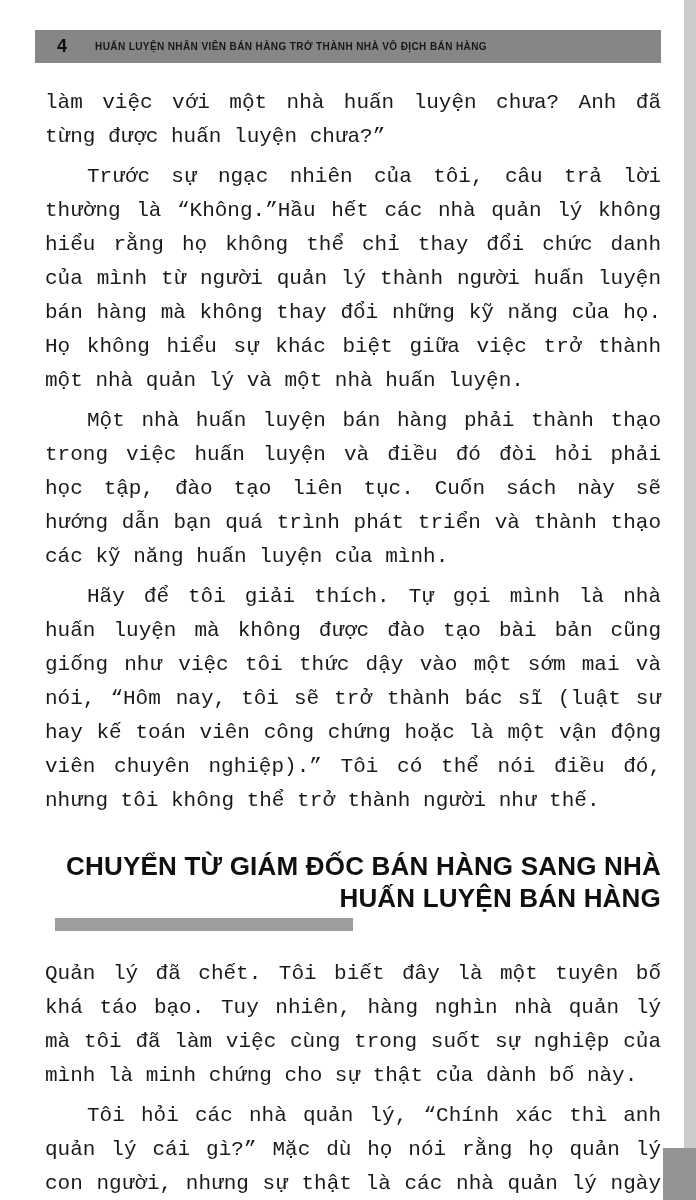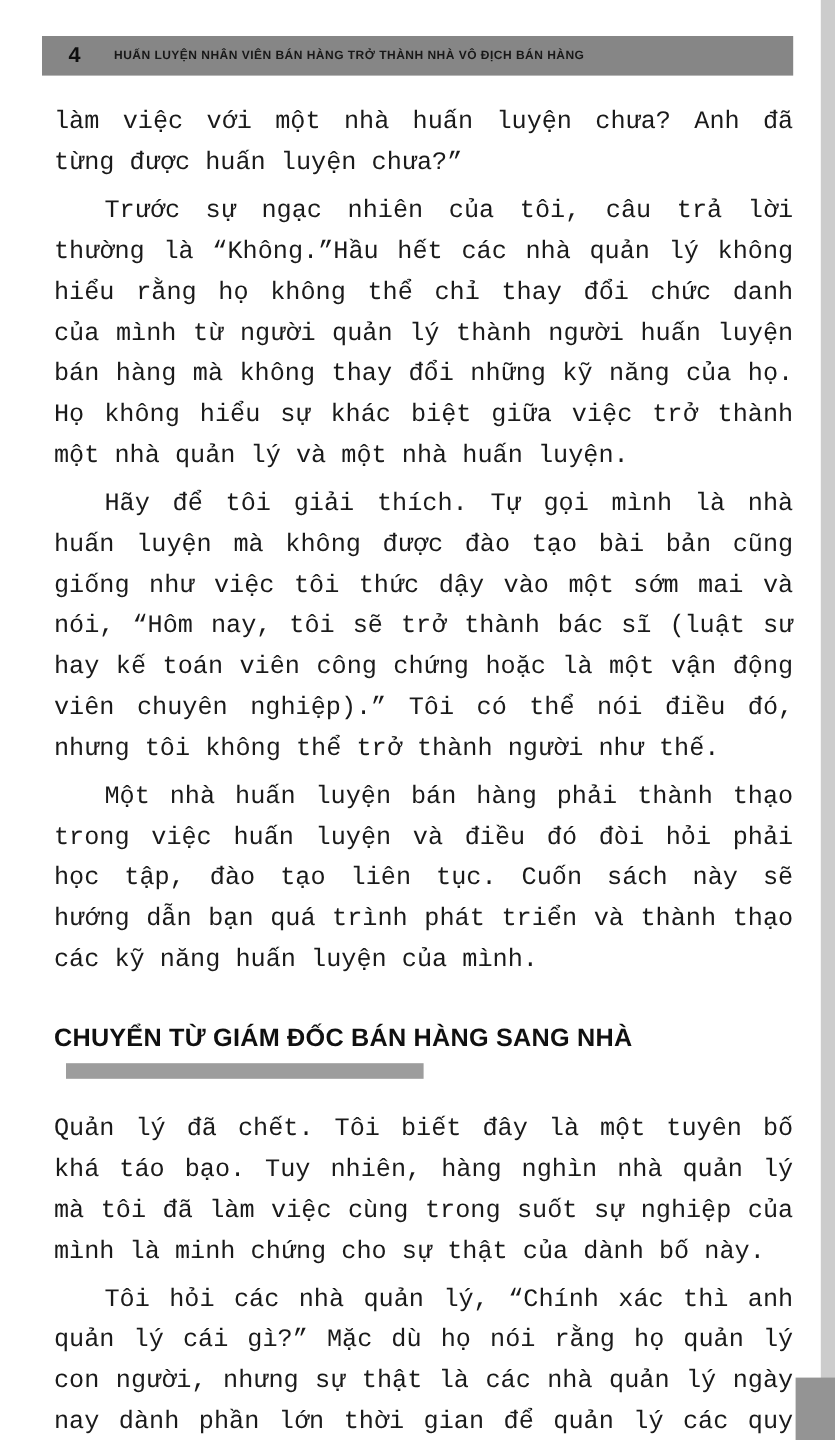--- a/index.html
+++ b/index.html
@@ -64,24 +64,25 @@
     color: var(--text);
     font-family: Liberation Mono, monospace;
   }
   .content p.indent { text-indent: 42px; }
 
   
   .section-heading {
     margin: 32px 0 26px 0;
     font-family: "Liberation Sans", sans-serif;
     font-weight: bold;
-    font-size: 21px;
+    font-size: 26px;
     line-height: 32px;
     letter-spacing: 0.2px;
     color: #101010;
+    text-align: right;
   }
   .heading-shadow {
     width: 298px;
     height: 13px;
     background: var(--heading-underline);
     margin: 4px 0 0 10px;
   }
 
   
   .scan-strip {
@@ -107,25 +108,26 @@
 <div class="page">
 
   <div class="header-bar">
     <span class="page-number">4</span>
     <span class="running-title">HUẤN LUYỆN NHÂN VIÊN BÁN HÀNG TRỞ THÀNH NHÀ VÔ ĐỊCH BÁN HÀNG</span>
   </div>
 
   <div class="content">
     <p>làm việc với một nhà huấn luyện chưa? Anh đã từng được huấn luyện chưa?”</p>
     <p class="indent">Trước sự ngạc nhiên của tôi, câu trả lời thường là “Không.”Hầu hết các nhà quản lý không hiểu rằng họ không thể chỉ thay đổi chức danh của mình từ người quản lý thành người huấn luyện bán hàng mà không thay đổi những kỹ năng của họ. Họ không hiểu sự khác biệt giữa việc trở thành một nhà quản lý và một nhà huấn luyện.</p>
+    <p class="indent">Một nhà huấn luyện bán hàng phải thành thạo trong việc huấn luyện và điều đó đòi hỏi phải học tập, đào tạo liên tục. Cuốn sách này sẽ hướng dẫn bạn quá trình phát triển và thành thạo các kỹ năng huấn luyện của mình.</p>
     <p class="indent">Hãy để tôi giải thích. Tự gọi mình là nhà huấn luyện mà không được đào tạo bài bản cũng giống như việc tôi thức dậy vào một sớm mai và nói, “Hôm nay, tôi sẽ trở thành bác sĩ (luật sư hay kế toán viên công chứng hoặc là một vận động viên chuyên nghiệp).” Tôi có thể nói điều đó, nhưng tôi không thể trở thành người như thế.</p>
-    <p class="indent">Một nhà huấn luyện bán hàng phải thành thạo trong việc huấn luyện và điều đó đòi hỏi phải học tập, đào tạo liên tục. Cuốn sách này sẽ hướng dẫn bạn quá trình phát triển và thành thạo các kỹ năng huấn luyện của mình.</p>
 
     <div class="section-heading">
       <div>CHUYỂN TỪ GIÁM ĐỐC BÁN HÀNG SANG NHÀ</div>
+      <div>HUẤN LUYỆN BÁN HÀNG</div>
       <div class="heading-shadow"></div>
     </div>
 
     <p>Quản lý đã chết. Tôi biết đây là một tuyên bố khá táo bạo. Tuy nhiên, hàng nghìn nhà quản lý mà tôi đã làm việc cùng trong suốt sự nghiệp của mình là minh chứng cho sự thật của dành bố này.</p>
     <p class="indent">Tôi hỏi các nhà quản lý, “Chính xác thì anh quản lý cái gì?” Mặc dù họ nói rằng họ quản lý con người, nhưng sự thật là các nhà quản lý ngày nay dành phần lớn thời gian để quản lý các quy trình, dự án, dữ liệu, vấn đề và thông tin. Nếu bạn</p>
   </div>
 
   <div class="scan-strip"></div>
   <div class="scan-corner"></div>
 

